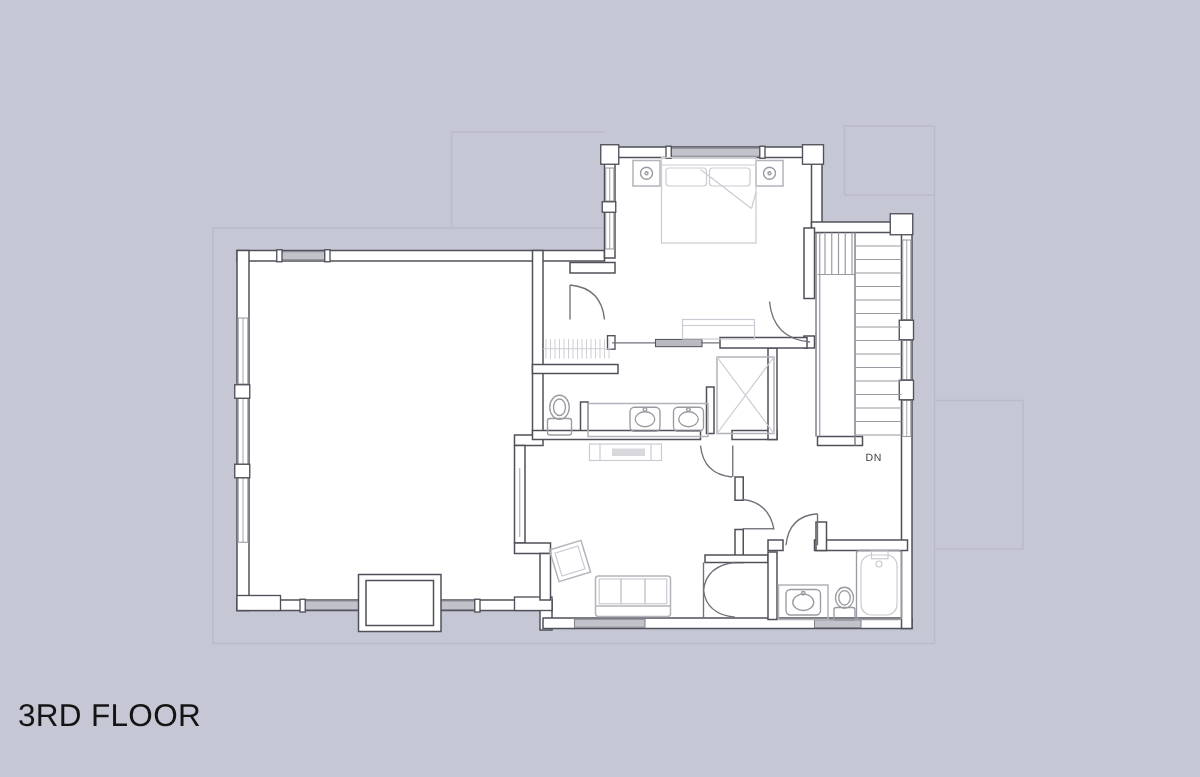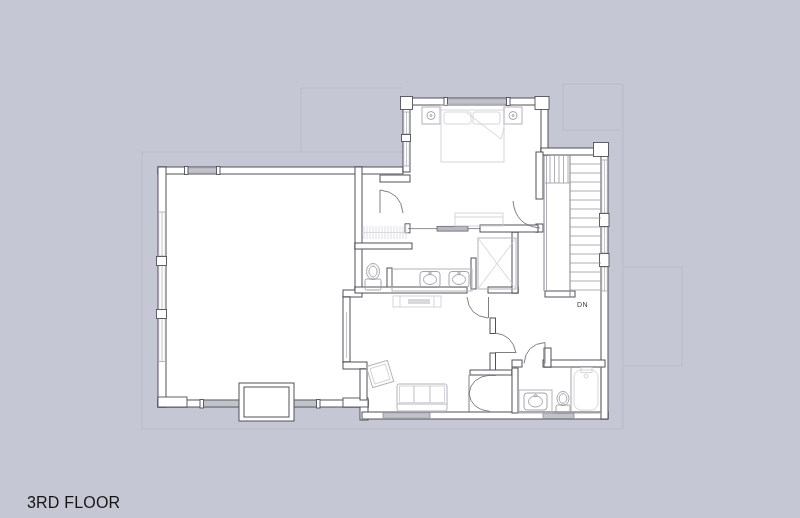--- a/index.html
+++ b/index.html
@@ -20,22 +20,22 @@
   .wline{stroke:#9a9aa2;stroke-width:.6;fill:none;}
   .fx{fill:none;stroke:var(--fixture-line);stroke-width:1;}
   .fxm{fill:none;stroke:#9a9aa2;stroke-width:.9;}
   .fxl{fill:none;stroke:var(--light-line);stroke-width:.8;}
   .stair{stroke:var(--stair-line);stroke-width:.8;fill:none;}
   .stairb{stroke:#82828c;stroke-width:1;fill:none;}
   .door{stroke:#70707a;stroke-width:.9;fill:none;}
   .roof{stroke:var(--roof-line);stroke-width:1;fill:none;}
   .pocket{fill:#b9b9c1;stroke:#55555e;stroke-width:.7;}
   .dn{font:7px "Liberation Sans",sans-serif;fill:#3a3a42;letter-spacing:.4px;}
-  .floor-title{position:absolute;left:12px;top:494px;font-size:16px;
-    color:var(--text-color);letter-spacing:.2px;margin-left:15px;}
+  .floor-title{position:absolute;left:12px;top:466px;font-size:21px;
+    color:var(--text-color);letter-spacing:.2px;}
 </style>
 </head>
 <body>
 
 <div class="canvas">
 <svg width="800" height="518" viewBox="0 0 800 518">
 
   <g class="roof">
     <path d="M142,152 H403"></path>
     <path d="M301,152 V88 H403"></path>

